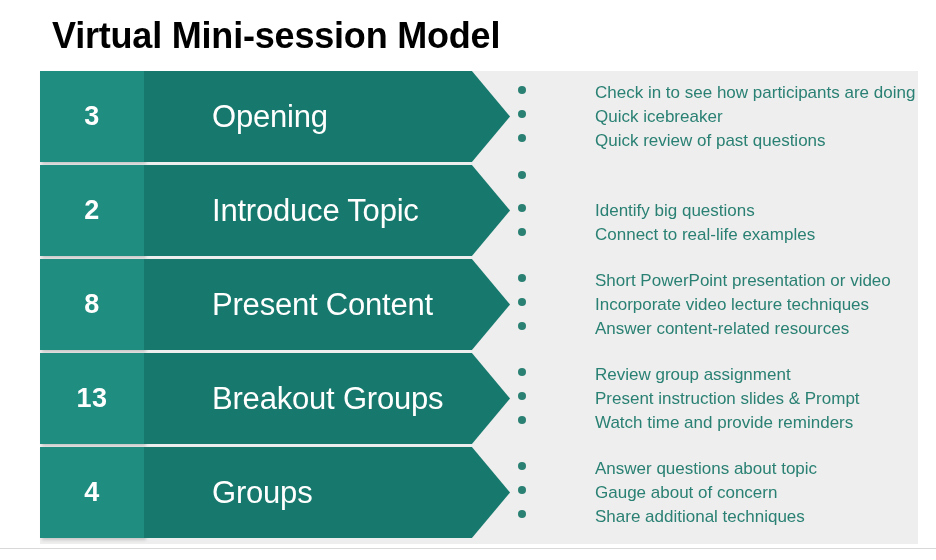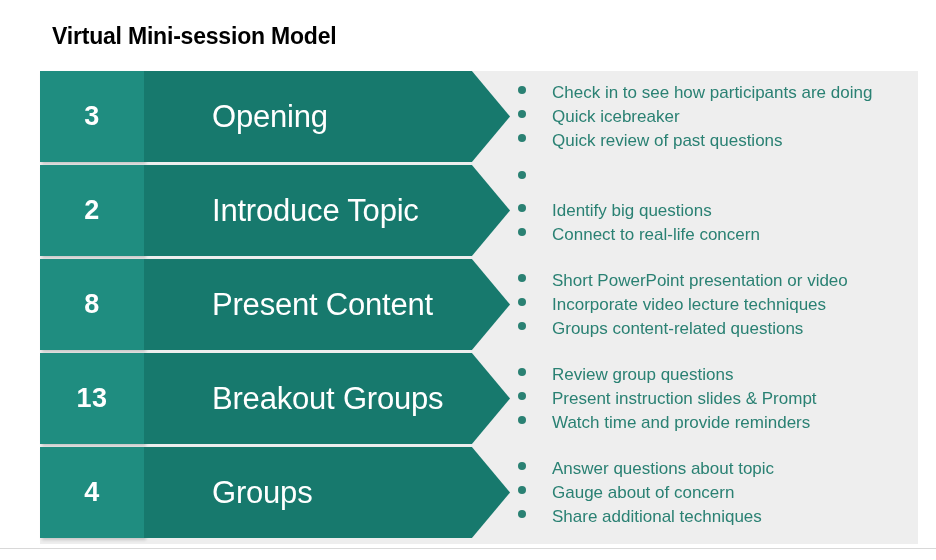--- a/index.html
+++ b/index.html
@@ -21,21 +21,21 @@
     top: 0;
     width: 936px;
     height: 560px;
     background: #ffffff;
   }
 
   #page-title {
     position: absolute;
     left: 52px;
     top: 16px;
-    font-size: 23px;
+    font-size: 36px;
     font-weight: bold;
     color: #000000;
     letter-spacing: -0.2px;
     line-height: 40px;
     white-space: nowrap;
   }
 
   
   #panel {
     position: absolute;
@@ -133,20 +133,21 @@
     margin-left: 6px;
     flex: 0 0 auto;
     position: relative;
     top: -4px;
   }
   .bullet-text {
     color: #2a8173;
     font-size: 17px;
     line-height: 24px;
     white-space: nowrap;
+    margin-left: 43px;
   }
 
   
   #bottom-divider {
     position: absolute;
     left: 0;
     top: 548px;
     width: 936px;
     height: 1px;
     background: #d8d8d8;
@@ -198,55 +199,55 @@
     <div class="bullets">
       <div class="bullet-item">
         <span class="bullet-dot"></span>
       </div>
       <div class="bullet-item">
         <span class="bullet-dot"></span>
         <span class="bullet-text">Identify big questions</span>
       </div>
       <div class="bullet-item">
         <span class="bullet-dot"></span>
-        <span class="bullet-text">Connect to real-life concern</span>
+        <span class="bullet-text">Connect to real-life examples</span>
       </div>
     </div>
   </div>
 
   <div class="row row-2">
     <div class="num-box"></div>
     <div class="num-text">8</div>
     <div class="arrow"></div>
     <div class="arrow-label">Present Content</div>
     <div class="bullets">
       <div class="bullet-item">
         <span class="bullet-dot"></span>
         <span class="bullet-text">Short PowerPoint presentation or video</span>
       </div>
       <div class="bullet-item">
         <span class="bullet-dot"></span>
         <span class="bullet-text">Incorporate video lecture techniques</span>
       </div>
       <div class="bullet-item">
         <span class="bullet-dot"></span>
-        <span class="bullet-text">Groups content-related questions</span>
+        <span class="bullet-text">Answer content-related resources</span>
       </div>
     </div>
   </div>
 
   <div class="row row-3">
     <div class="num-box"></div>
     <div class="num-text">13</div>
     <div class="arrow"></div>
     <div class="arrow-label">Breakout Groups</div>
     <div class="bullets">
       <div class="bullet-item">
         <span class="bullet-dot"></span>
-        <span class="bullet-text">Review group questions</span>
+        <span class="bullet-text">Review group assignment</span>
       </div>
       <div class="bullet-item">
         <span class="bullet-dot"></span>
         <span class="bullet-text">Present instruction slides &amp; Prompt</span>
       </div>
       <div class="bullet-item">
         <span class="bullet-dot"></span>
         <span class="bullet-text">Watch time and provide reminders</span>
       </div>
     </div>

